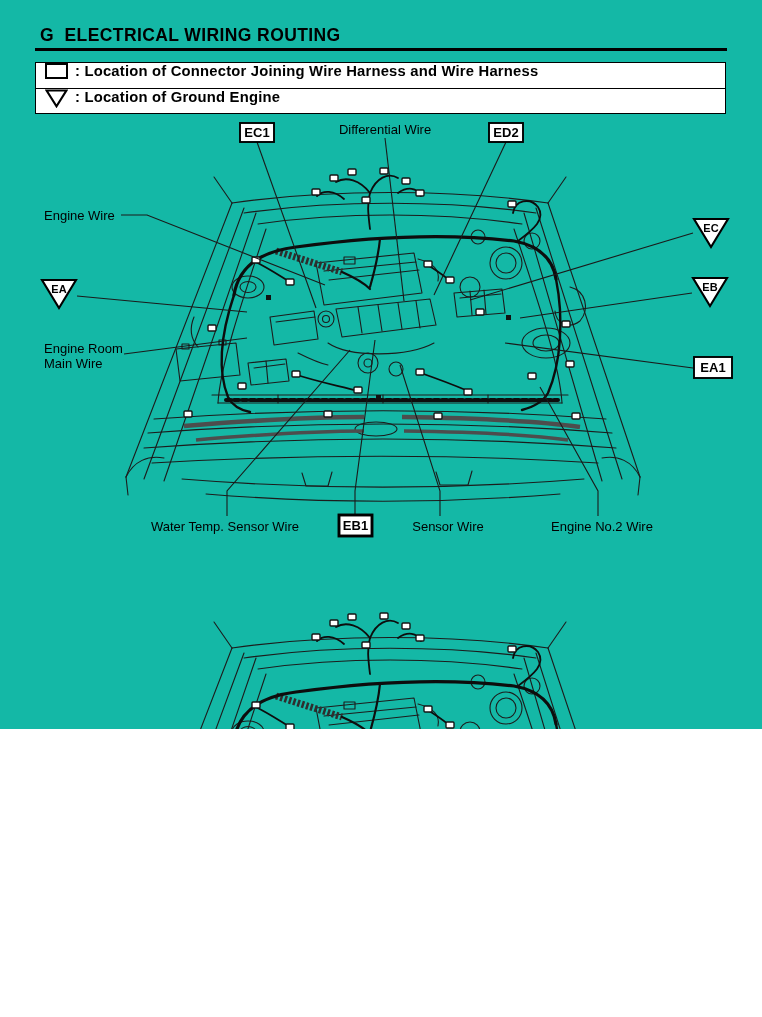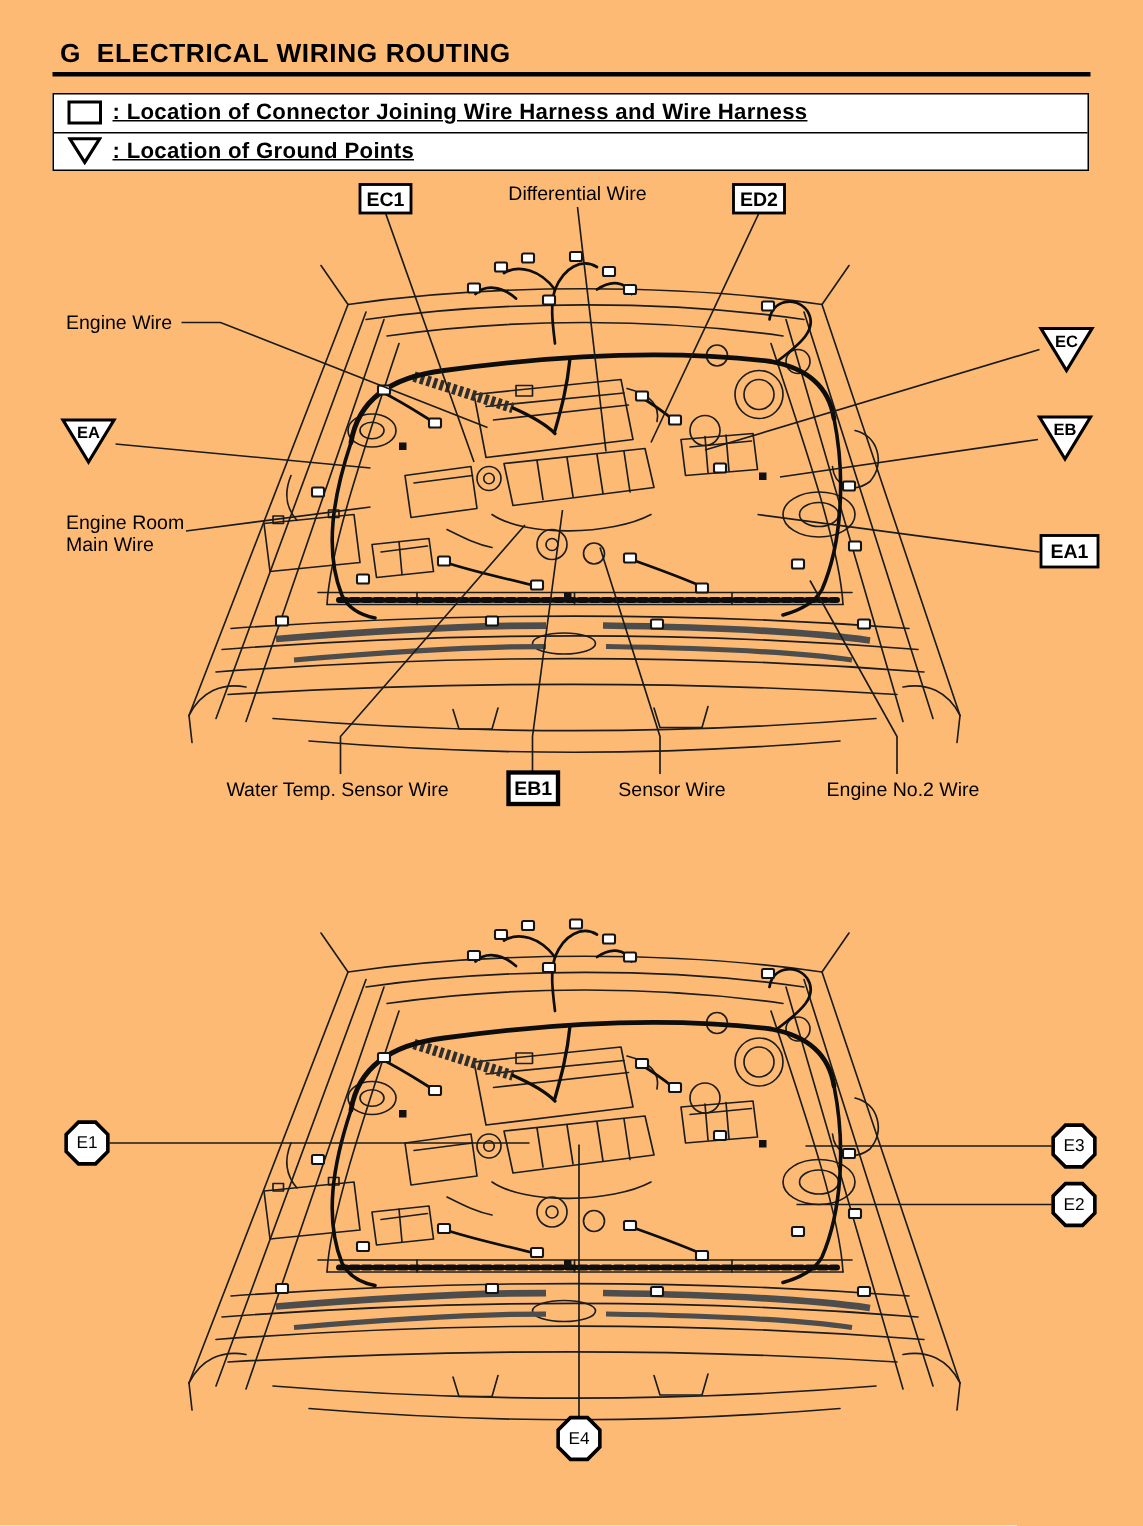--- a/index.html
+++ b/index.html
@@ -1,30 +1,30 @@
 <!DOCTYPE html>
 <html><head>
 <meta charset="utf-8">
 <style>
   html,body{margin:0;padding:0;background:#ffffff;}
   .page{
-    position:relative;width:762px;height:1017px;background:#fdba74;overflow:hidden;
+    position:relative;width:762px;height:729px;background:#14b8a6;overflow:hidden;
     font-family:"Liberation Sans", sans-serif;color:#000;
   }
   .title{
     position:absolute;left:40px;top:25px;margin:0;
     font-size:17.5px;font-weight:bold;letter-spacing:.4px;white-space:pre;
   }
   .title-rule{position:absolute;left:35px;top:48px;width:692px;height:3px;background:#000;}
   .legend{
     position:absolute;left:35px;width:689px;border:1.6px solid #000;background:#fff;
   }
   .legend-top{top:62px;}
   .legend-splice{top:543px;}
-  .legend-row{display:flex;align-items:center;height:24.5px;padding-left:9px;text-decoration:underline;}
+  .legend-row{display:flex;align-items:flex-start;height:24.5px;padding-left:9px;}
   .legend-row + .legend-row{border-top:1.6px solid #000;}
   .legend-text{font-size:14.8px;font-weight:bold;margin-left:7px;letter-spacing:.2px;}
   .sym{display:inline-flex;align-items:center;justify-content:center;}
   .sym-rect{width:19px;height:12px;border:2px solid #000;background:#fff;}
   .fig{position:absolute;left:0;}
   .fig-top{top:115px;}
   .fig-bottom{top:590px;}
   
   .art{stroke:#1c1c1c;fill:none;stroke-width:1.1;stroke-linecap:round;stroke-linejoin:round;}
   .slat{stroke:#4d4d4d;fill:none;stroke-linecap:butt;}
@@ -53,21 +53,21 @@
     <div class="legend-row">
       <span class="sym sym-rect"></span>
       <span class="legend-text">: Location of Connector Joining Wire Harness and Wire Harness</span>
     </div>
     <div class="legend-row">
       <span class="sym">
         <svg width="23" height="19" viewBox="0 0 23 19">
             <polygon points="1.6,1.5 21.4,1.5 11.5,17.3" fill="#fff" stroke="#000" stroke-width="2.1"></polygon>
           </svg>
       </span>
-      <span class="legend-text">: Location of Ground Points</span>
+      <span class="legend-text">: Location of Ground Engine</span>
     </div>
   </div>
 
   <svg class="fig fig-top" width="762" height="425" viewBox="0 0 762 425" xmlns="http://www.w3.org/2000/svg">
     <defs>
       <symbol id="engine-bay" viewBox="0 0 530 345">
 
         <g class="art">
           <path d="M114,36 L96,10"></path>
             <path d="M430,36 L448,10"></path>

